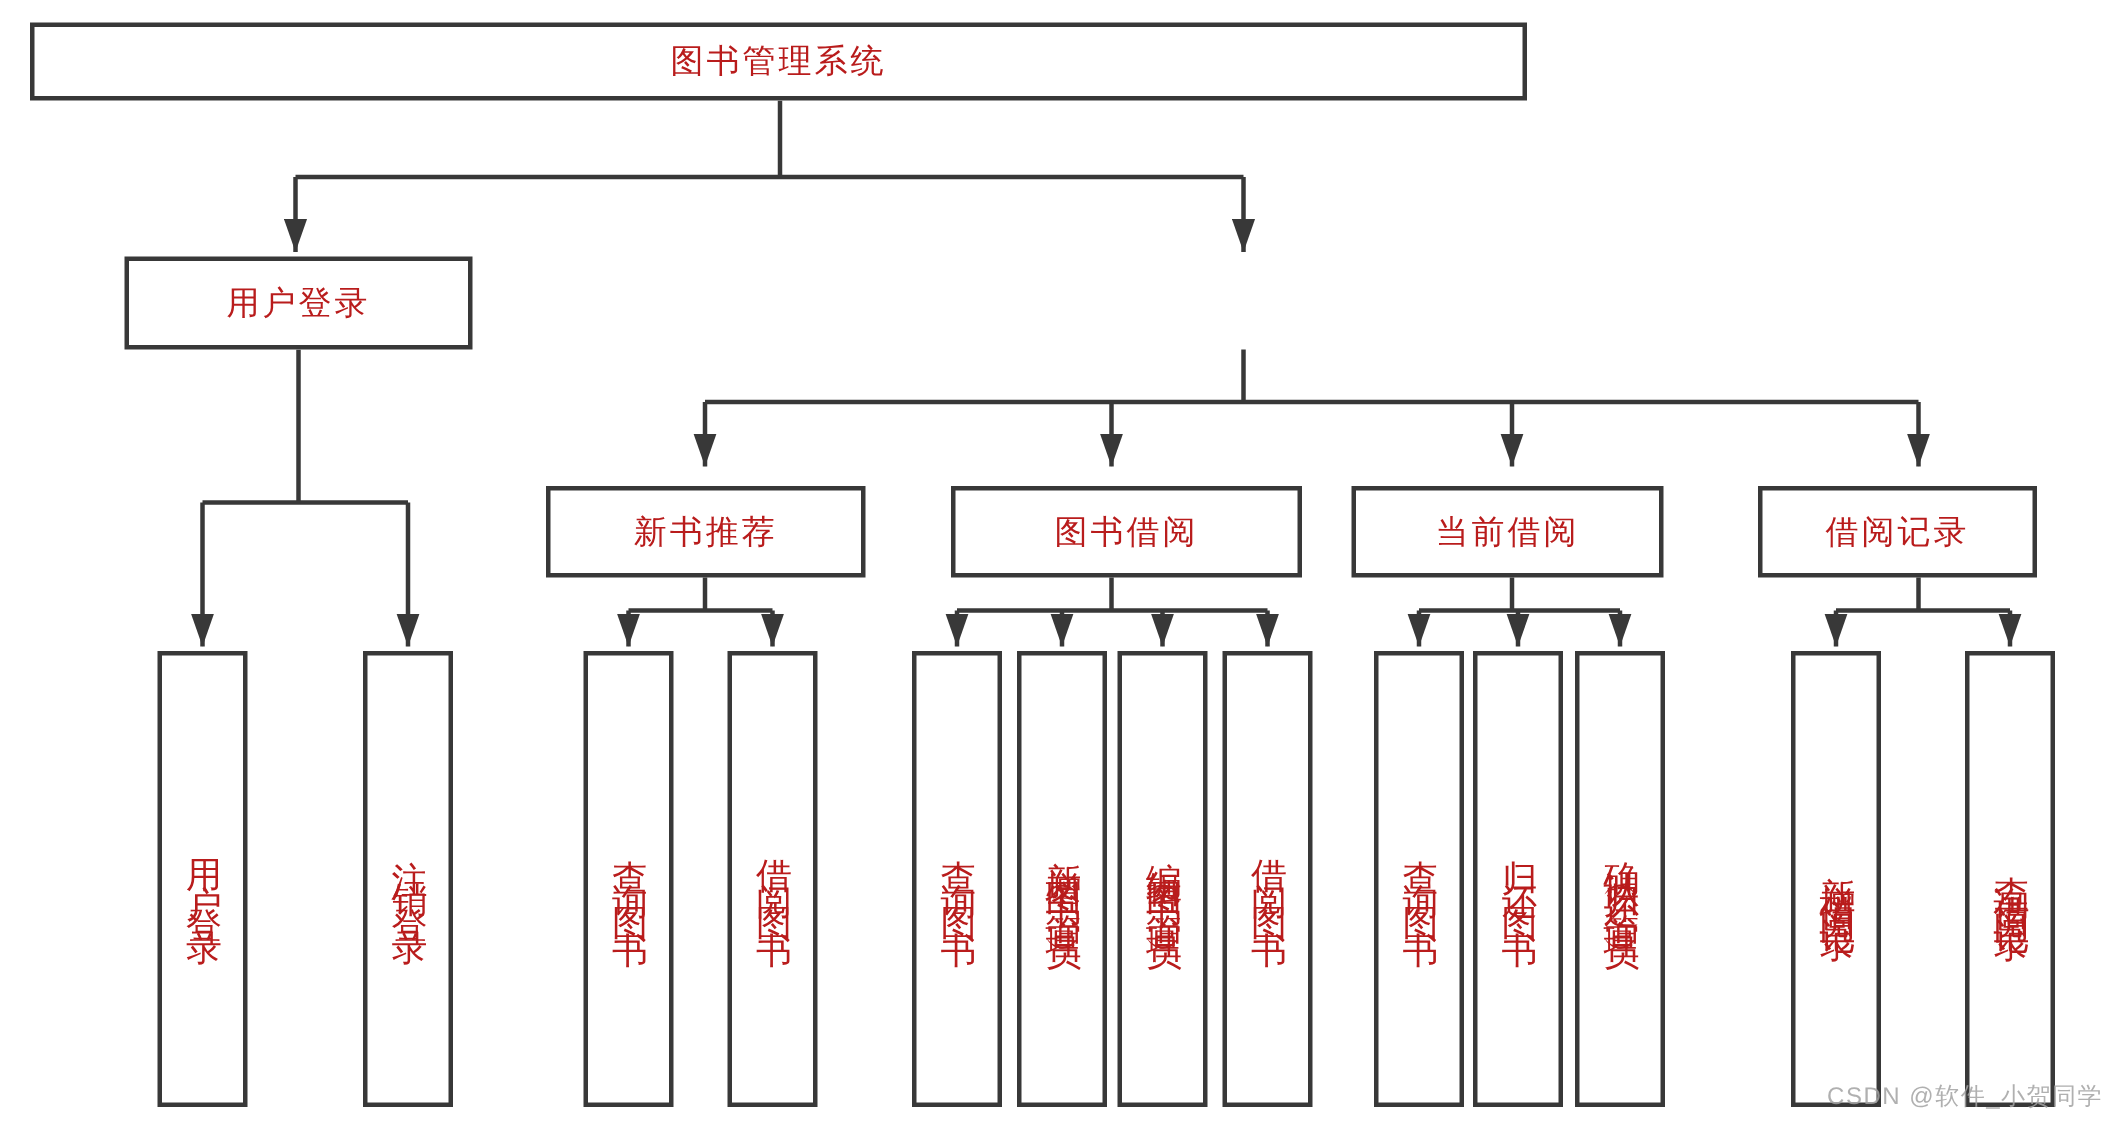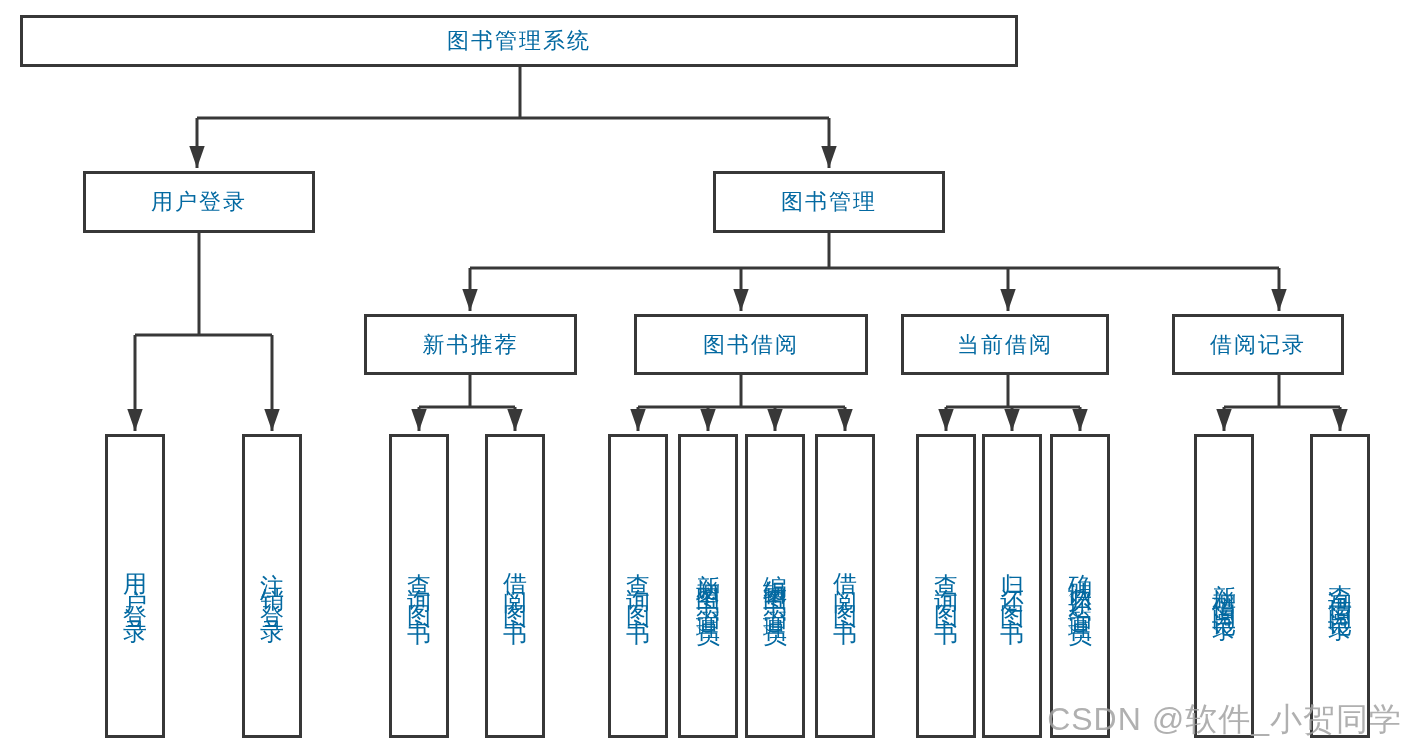--- a/index.html
+++ b/index.html
@@ -21,34 +21,34 @@
     top: 0;
     width: 1405px;
     height: 747px;
     z-index: 1;
   }
   .node {
     position: absolute;
     box-sizing: border-box;
     background: #ffffff;
     border: 3px solid #383838;
-    color: #0369a1;
+    color: #b91c1c;
     display: flex;
     align-items: center;
     justify-content: center;
     z-index: 2;
   }
   .hlabel {
     font-size: 22px;
     letter-spacing: 2px;
     white-space: nowrap;
   }
   .root-node  { left: 20px;  top: 15px;  width: 998px; height: 52px; }
   .l2-node    { top: 171px;  width: 232px; height: 62px; }
-  .l3-node    { top: 314px;  height: 61px; }
+  .l3-node    { top: 324px;  height: 61px; }
   .leaf-node  { top: 434px;  width: 60px; height: 304px; }
 
   .vtext {
     writing-mode: vertical-rl;
     text-orientation: mixed;
     font-size: 24px;
     letter-spacing: 16px;
     line-height: 1;
     white-space: nowrap;
   }
@@ -57,21 +57,21 @@
     text-orientation: mixed;
     font-size: 24px;
     letter-spacing: 7px;
     line-height: 1;
     white-space: nowrap;
   }
   .watermark {
     position: absolute;
     right: 3px;
     bottom: 5px;
-    font-size: 32px;
+    font-size: 16px;
     color: #a3a3a3;
     opacity: 0.85;
     z-index: 3;
     white-space: nowrap;
     letter-spacing: 1px;
   }
 </style>
 </head>
 <body>
 
@@ -127,34 +127,31 @@
     </g>
   </svg>
 
   <div class="node root-node">
     <span class="hlabel">图书管理系统</span>
   </div>
 
   <div class="node l2-node" style="left:83px">
     <span class="hlabel">用户登录</span>
   </div>
-  <div class="node l2-node" style="left:713px">
-    <span class="hlabel">图书管理</span>
-  </div>
 
   <div class="node l3-node" style="left:364px;width:213px">
     <span class="hlabel">新书推荐</span>
   </div>
   <div class="node l3-node" style="left:634px;width:234px">
     <span class="hlabel">图书借阅</span>
   </div>
   <div class="node l3-node" style="left:901px;width:208px">
     <span class="hlabel">当前借阅</span>
   </div>
-  <div class="node l3-node" style="left:1172px;width:172px">
+  <div class="node l3-node" style="left:1172px;width:186px">
     <span class="hlabel">借阅记录</span>
   </div>
 
   <div class="node leaf-node" style="left:105px">
     <span class="vtext">用户登录</span>
   </div>
   <div class="node leaf-node" style="left:242px">
     <span class="vtext">注销登录</span>
   </div>
 

